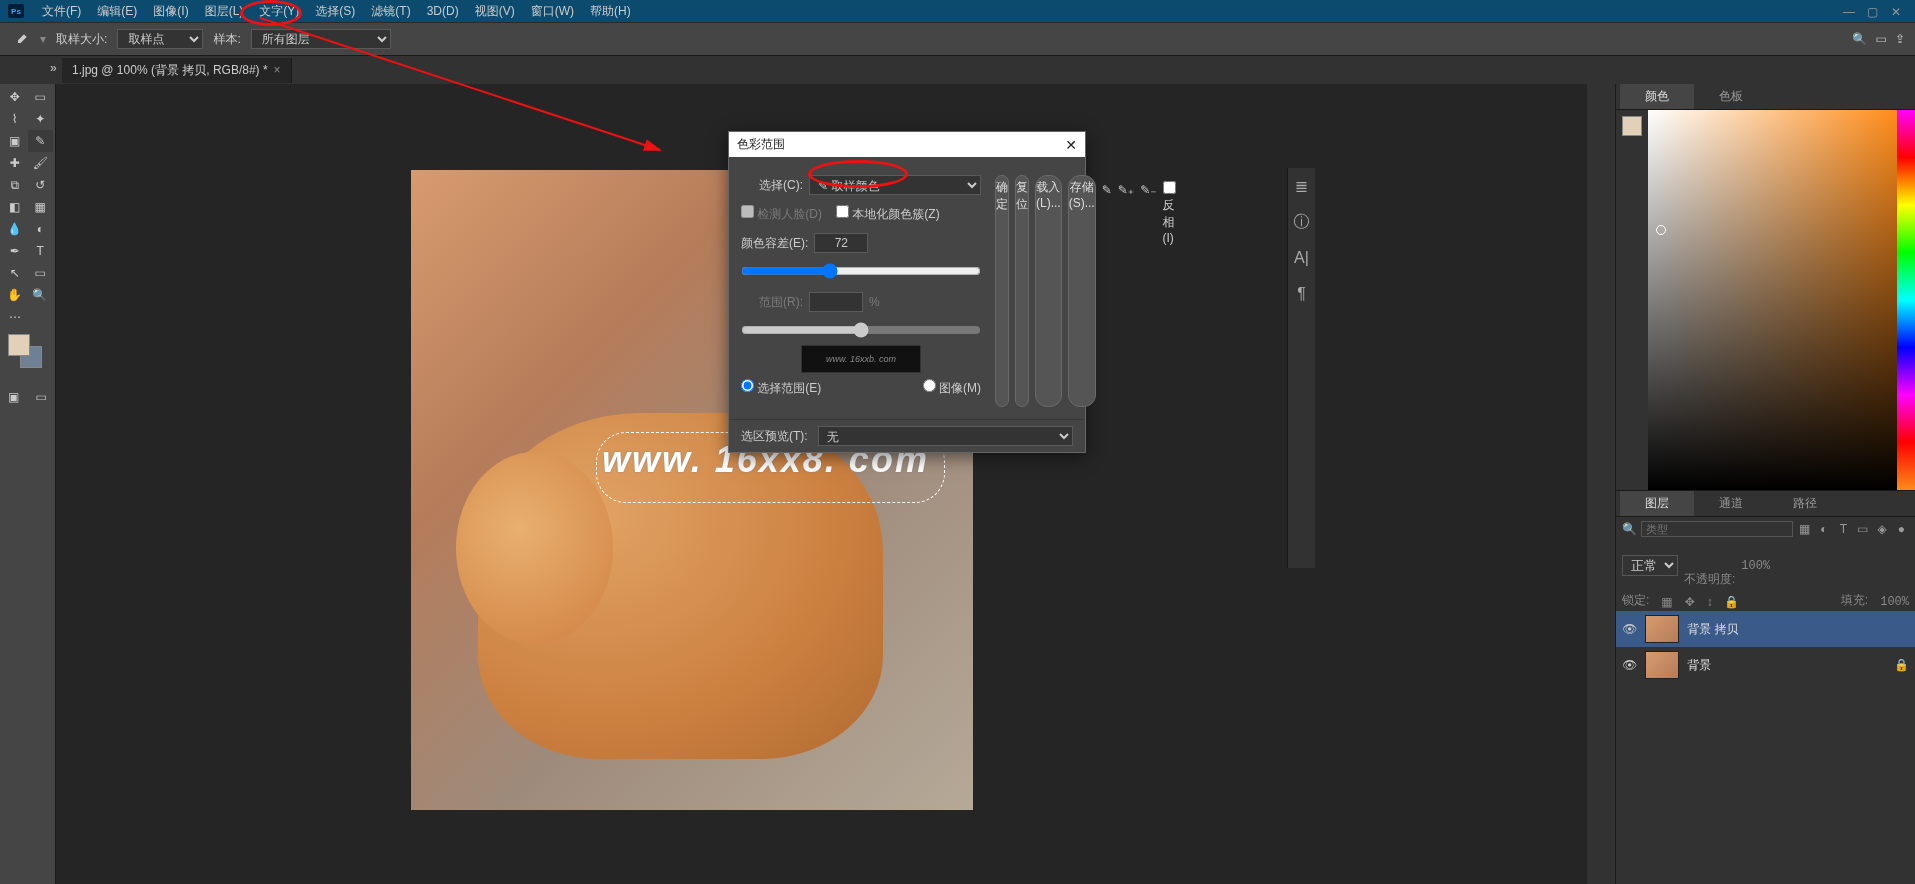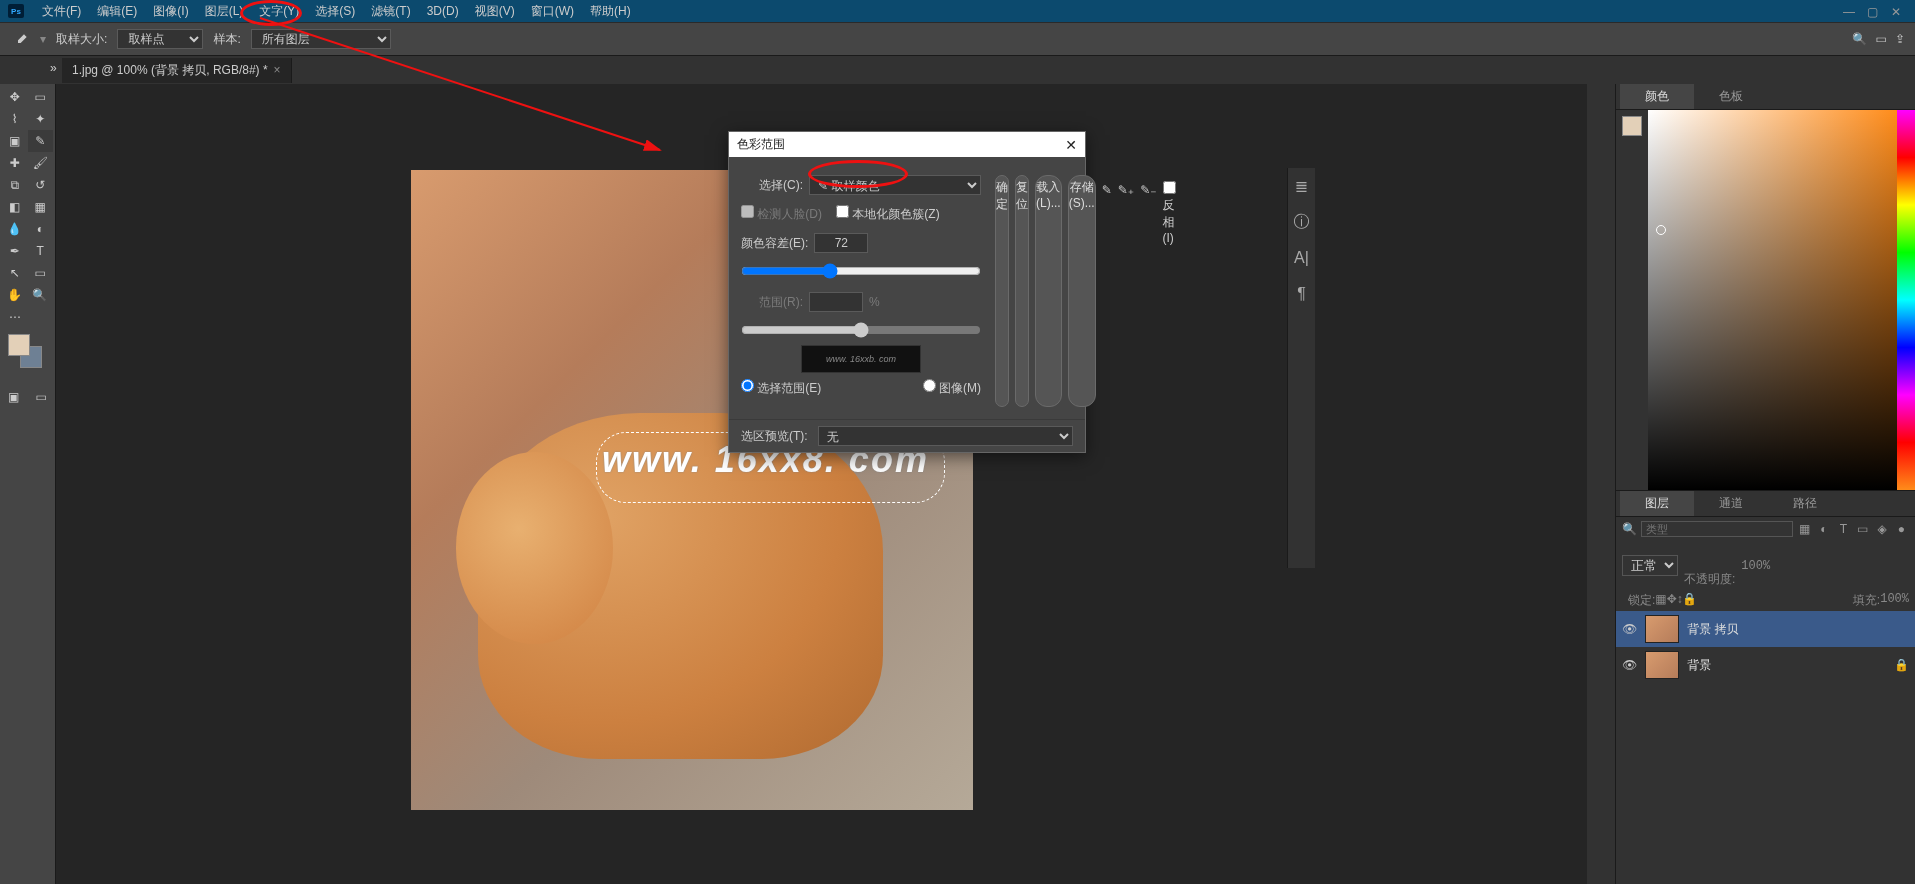--- a/index.html
+++ b/index.html
@@ -56,21 +56,21 @@
 .hue-strip { width: 18px; background: linear-gradient(to bottom, #ff00ff, #ff0000, #ffff00, #00ff00, #00ffff, #0000ff, #ff00ff, #ff0000, #ff8c1a); }
 
 .layers-panel { border-top: 1px solid #1a1a1a; flex: 1; }
 .layer-filter { padding: 4px 6px; display: flex; align-items: center; gap: 4px; }
 .lf-search { background: #333; border: 1px solid #555; color: #ccc; padding: 1px 4px; flex: 0 0 60px; font-size: 11px; }
 .lf-ic { width: 16px; height: 16px; color: #999; display: flex; align-items: center; justify-content: center; }
 .layer-blend { padding: 2px 6px; display: flex; align-items: center; gap: 6px; }
 .lb-select { background: #333; border: 1px solid #555; color: #ccc; padding: 1px 4px; font-size: 13px; }
 .lb-opac { color: #888; margin-top: 28px; }
 .lb-val { color: #888; font-family: Liberation Mono, monospace; }
-.layer-lock { padding: 2px 6px; color: #888; display: flex; gap: 0; align-items: flex-start; margin-left: 6px; }
+.layer-lock { padding: 2px 6px; color: #888; display: flex; gap: 12px; align-items: flex-end; }
 .layer-list { }
 .layer-row { display: flex; align-items: center; padding: 4px 6px; gap: 8px; }
 .layer-row.sel { background: #3a5a8a; }
 .layer-eye { color: #ccc; cursor: pointer; }
 .layer-thumb { width: 34px; height: 28px; background: #888; border: 1px solid #222; }
 .layer-name { color: #ddd; }
 .layer-lock-badge { margin-left: auto; color: #aaa; }
 
 
 .dialog { position: absolute; left: 728px; top: 131px; width: 358px; background: #454545; border: 1px solid #666; box-shadow: 0 4px 16px rgba(0,0,0,.5); }

